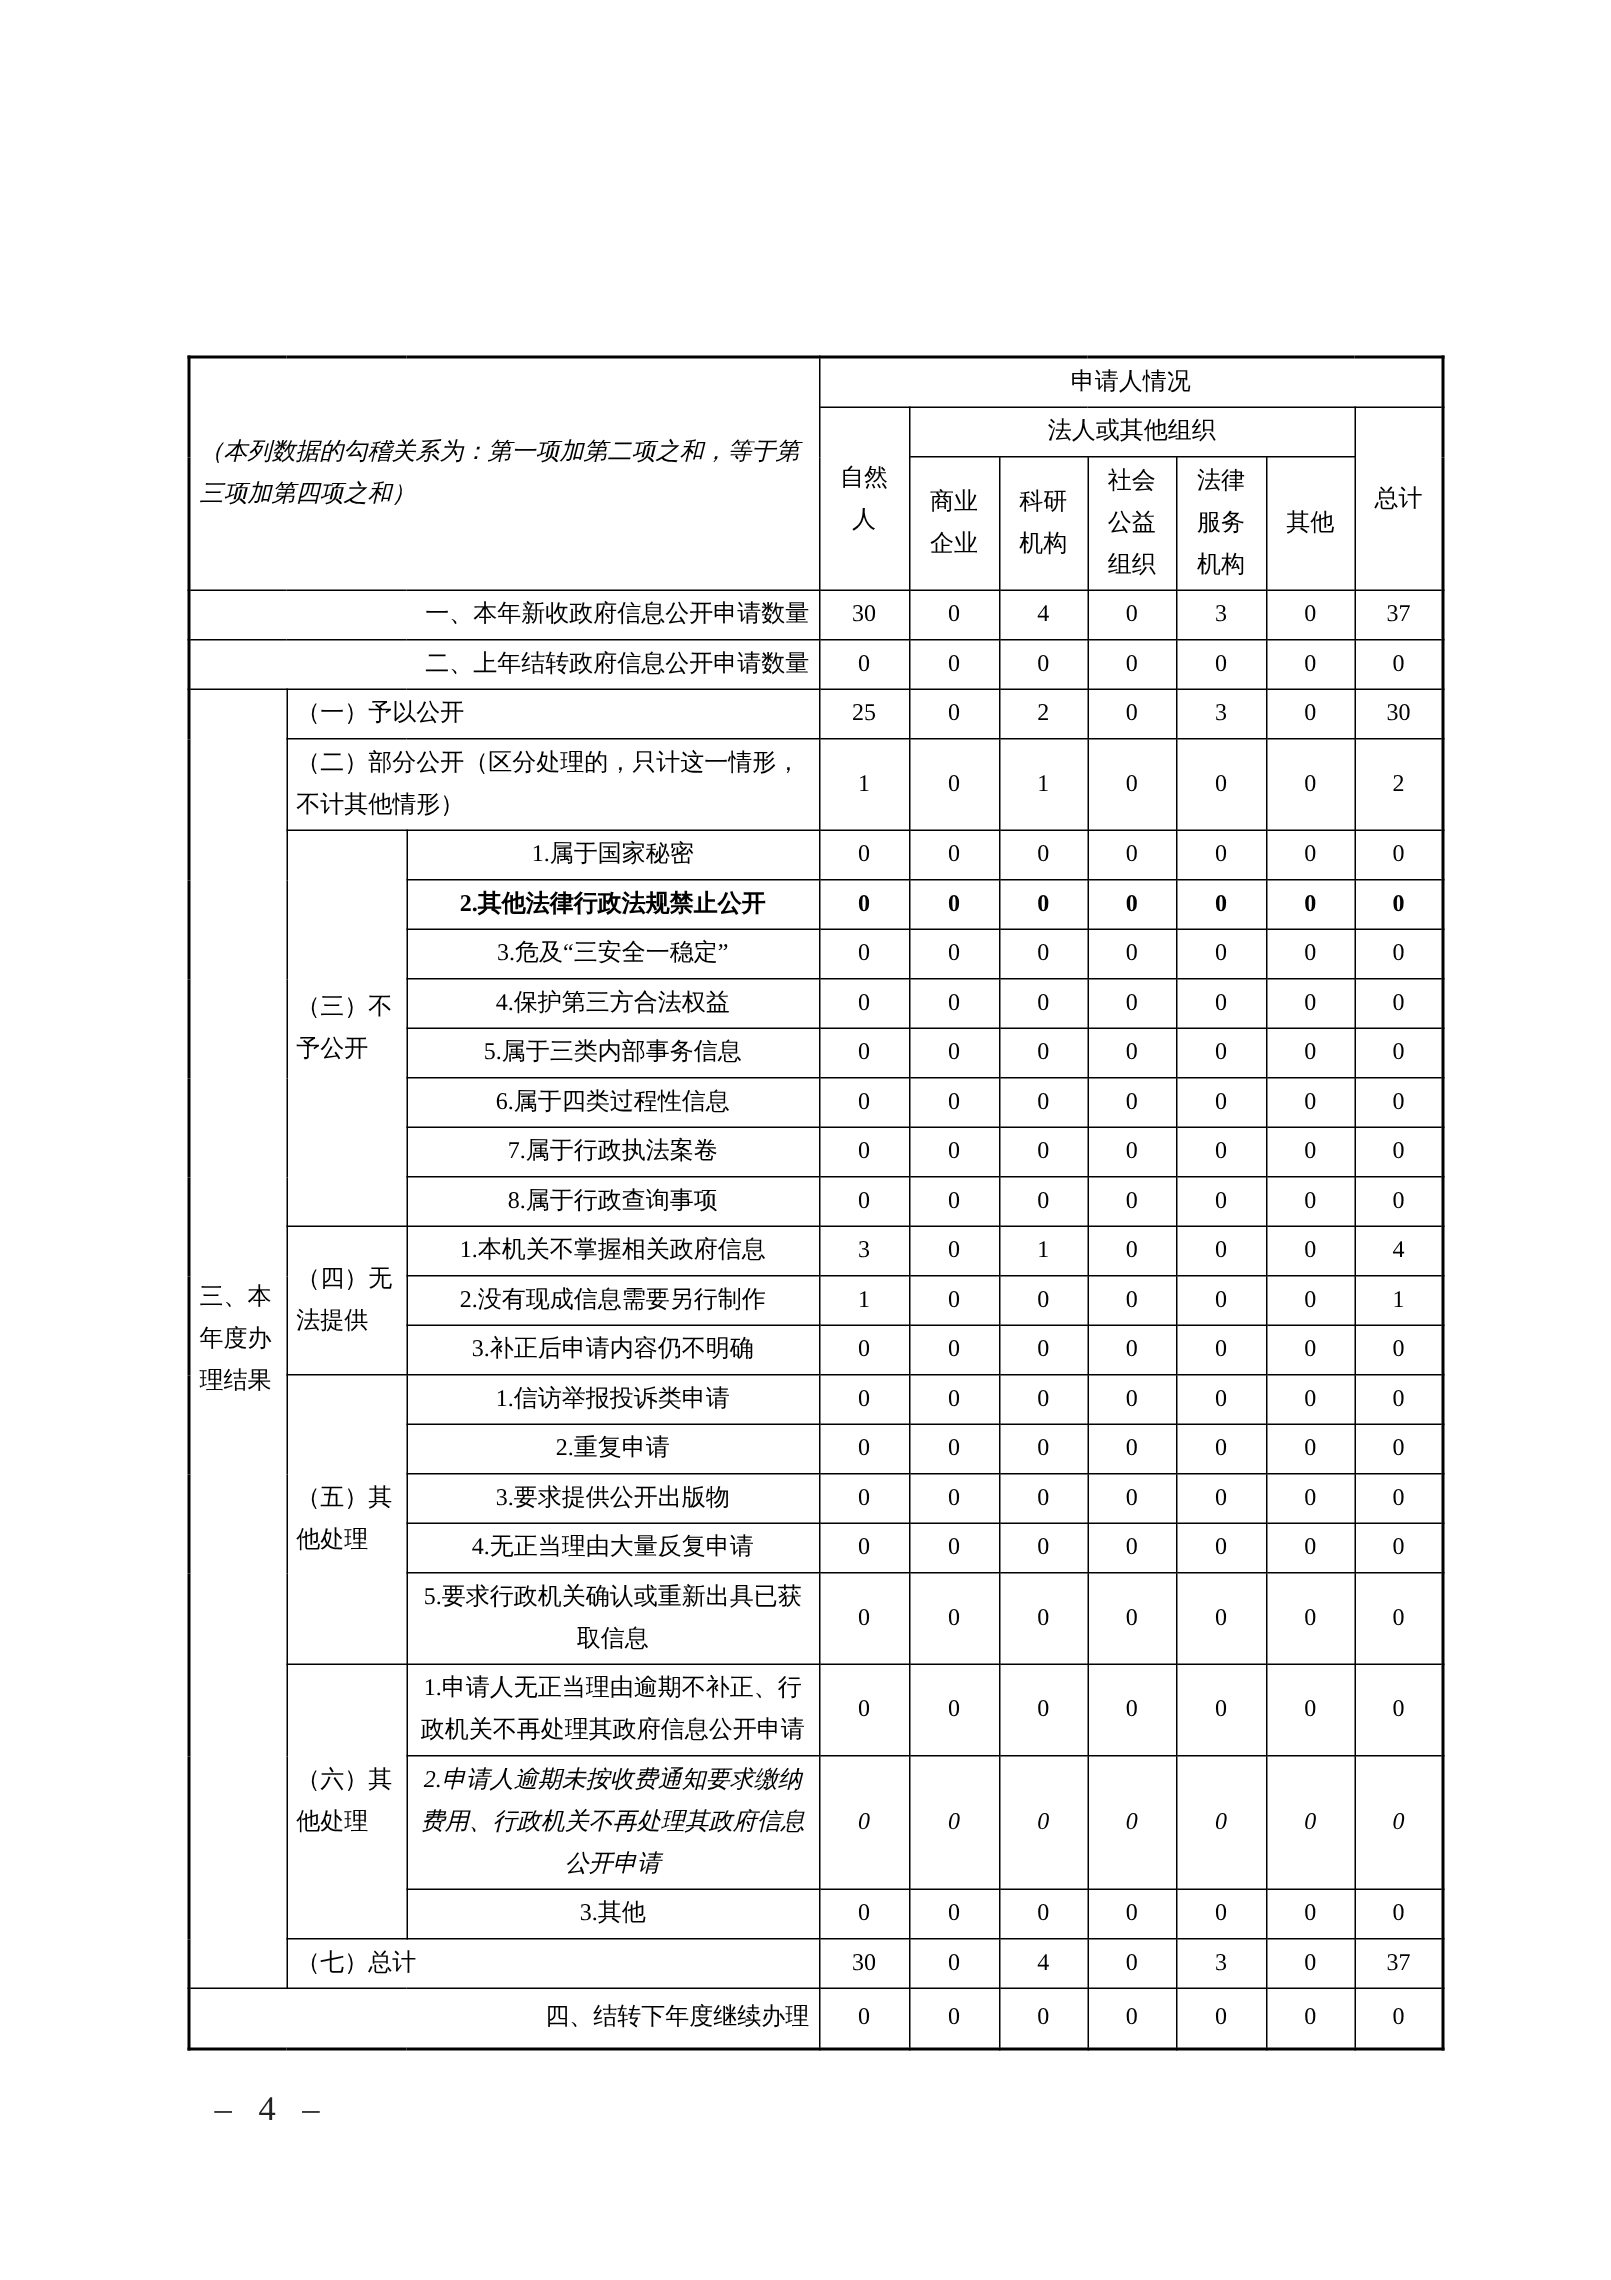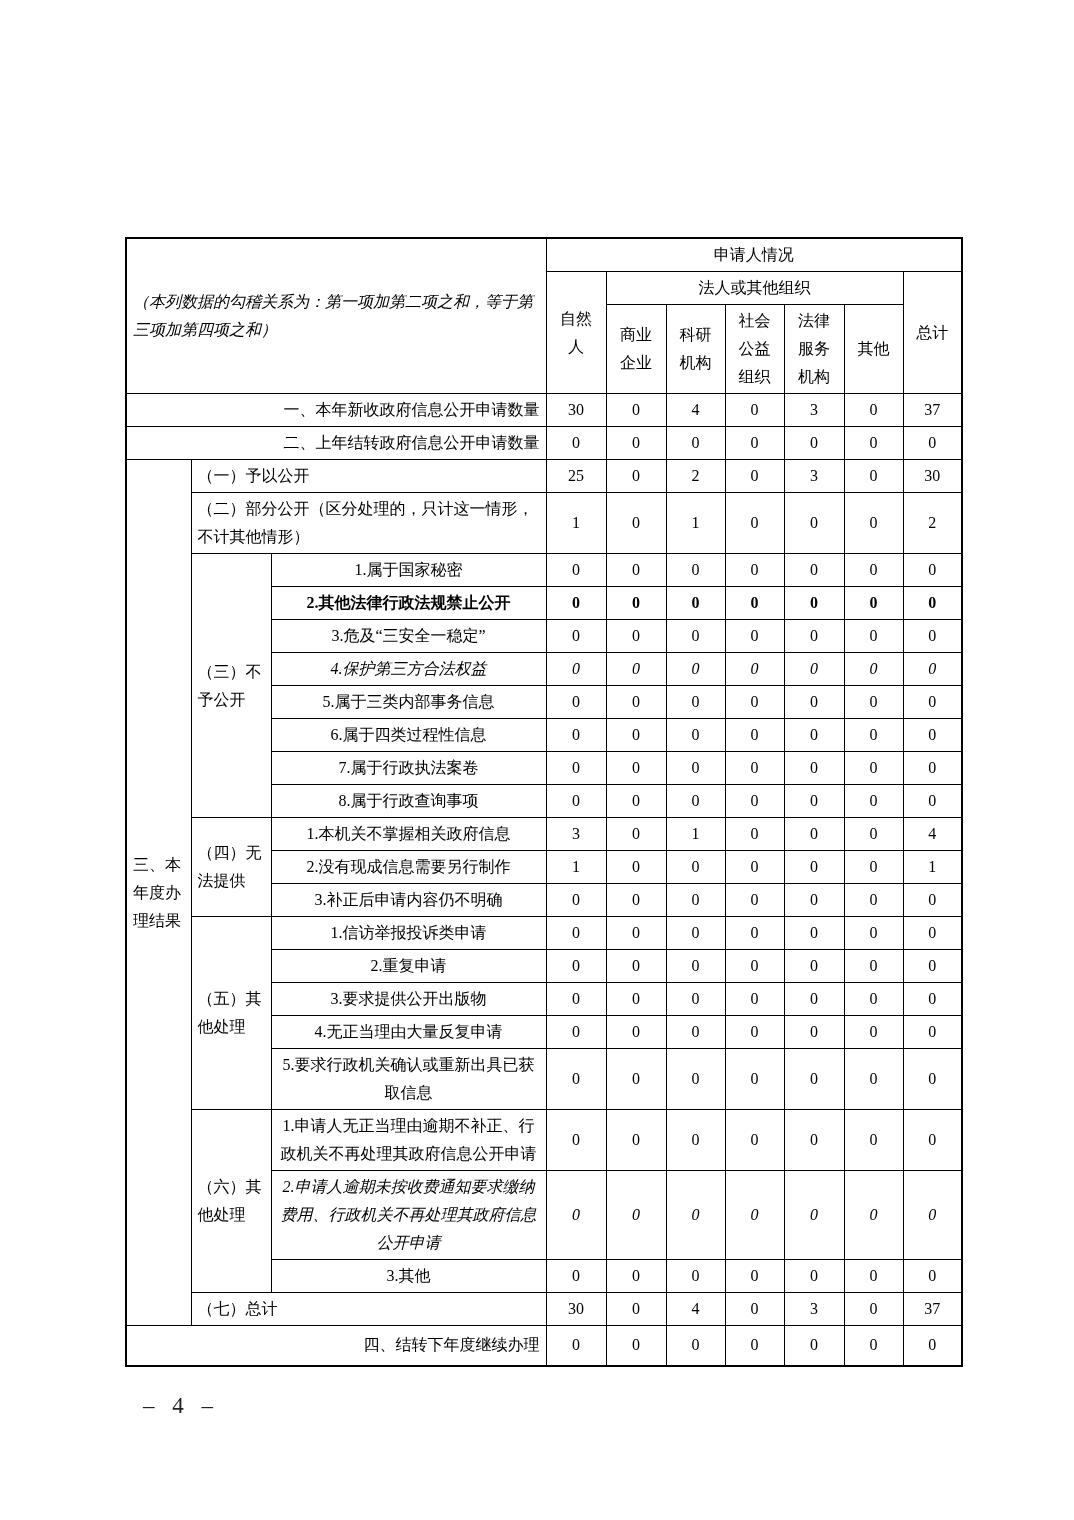--- a/index.html
+++ b/index.html
@@ -150,21 +150,21 @@
         <tr style="height: 33px;">
           <td class="lv3">3.危及“三安全一稳定”</td>
           <td class="val">0</td>
           <td class="val">0</td>
           <td class="val">0</td>
           <td class="val">0</td>
           <td class="val">0</td>
           <td class="val">0</td>
           <td class="val">0</td>
         </tr>
-        <tr style="height: 33px; font-style: italic;">
+        <tr style="height: 33px;">
           <td class="lv3">4.保护第三方合法权益</td>
           <td class="val">0</td>
           <td class="val">0</td>
           <td class="val">0</td>
           <td class="val">0</td>
           <td class="val">0</td>
           <td class="val">0</td>
           <td class="val">0</td>
         </tr>
         <tr style="height: 33px;">

